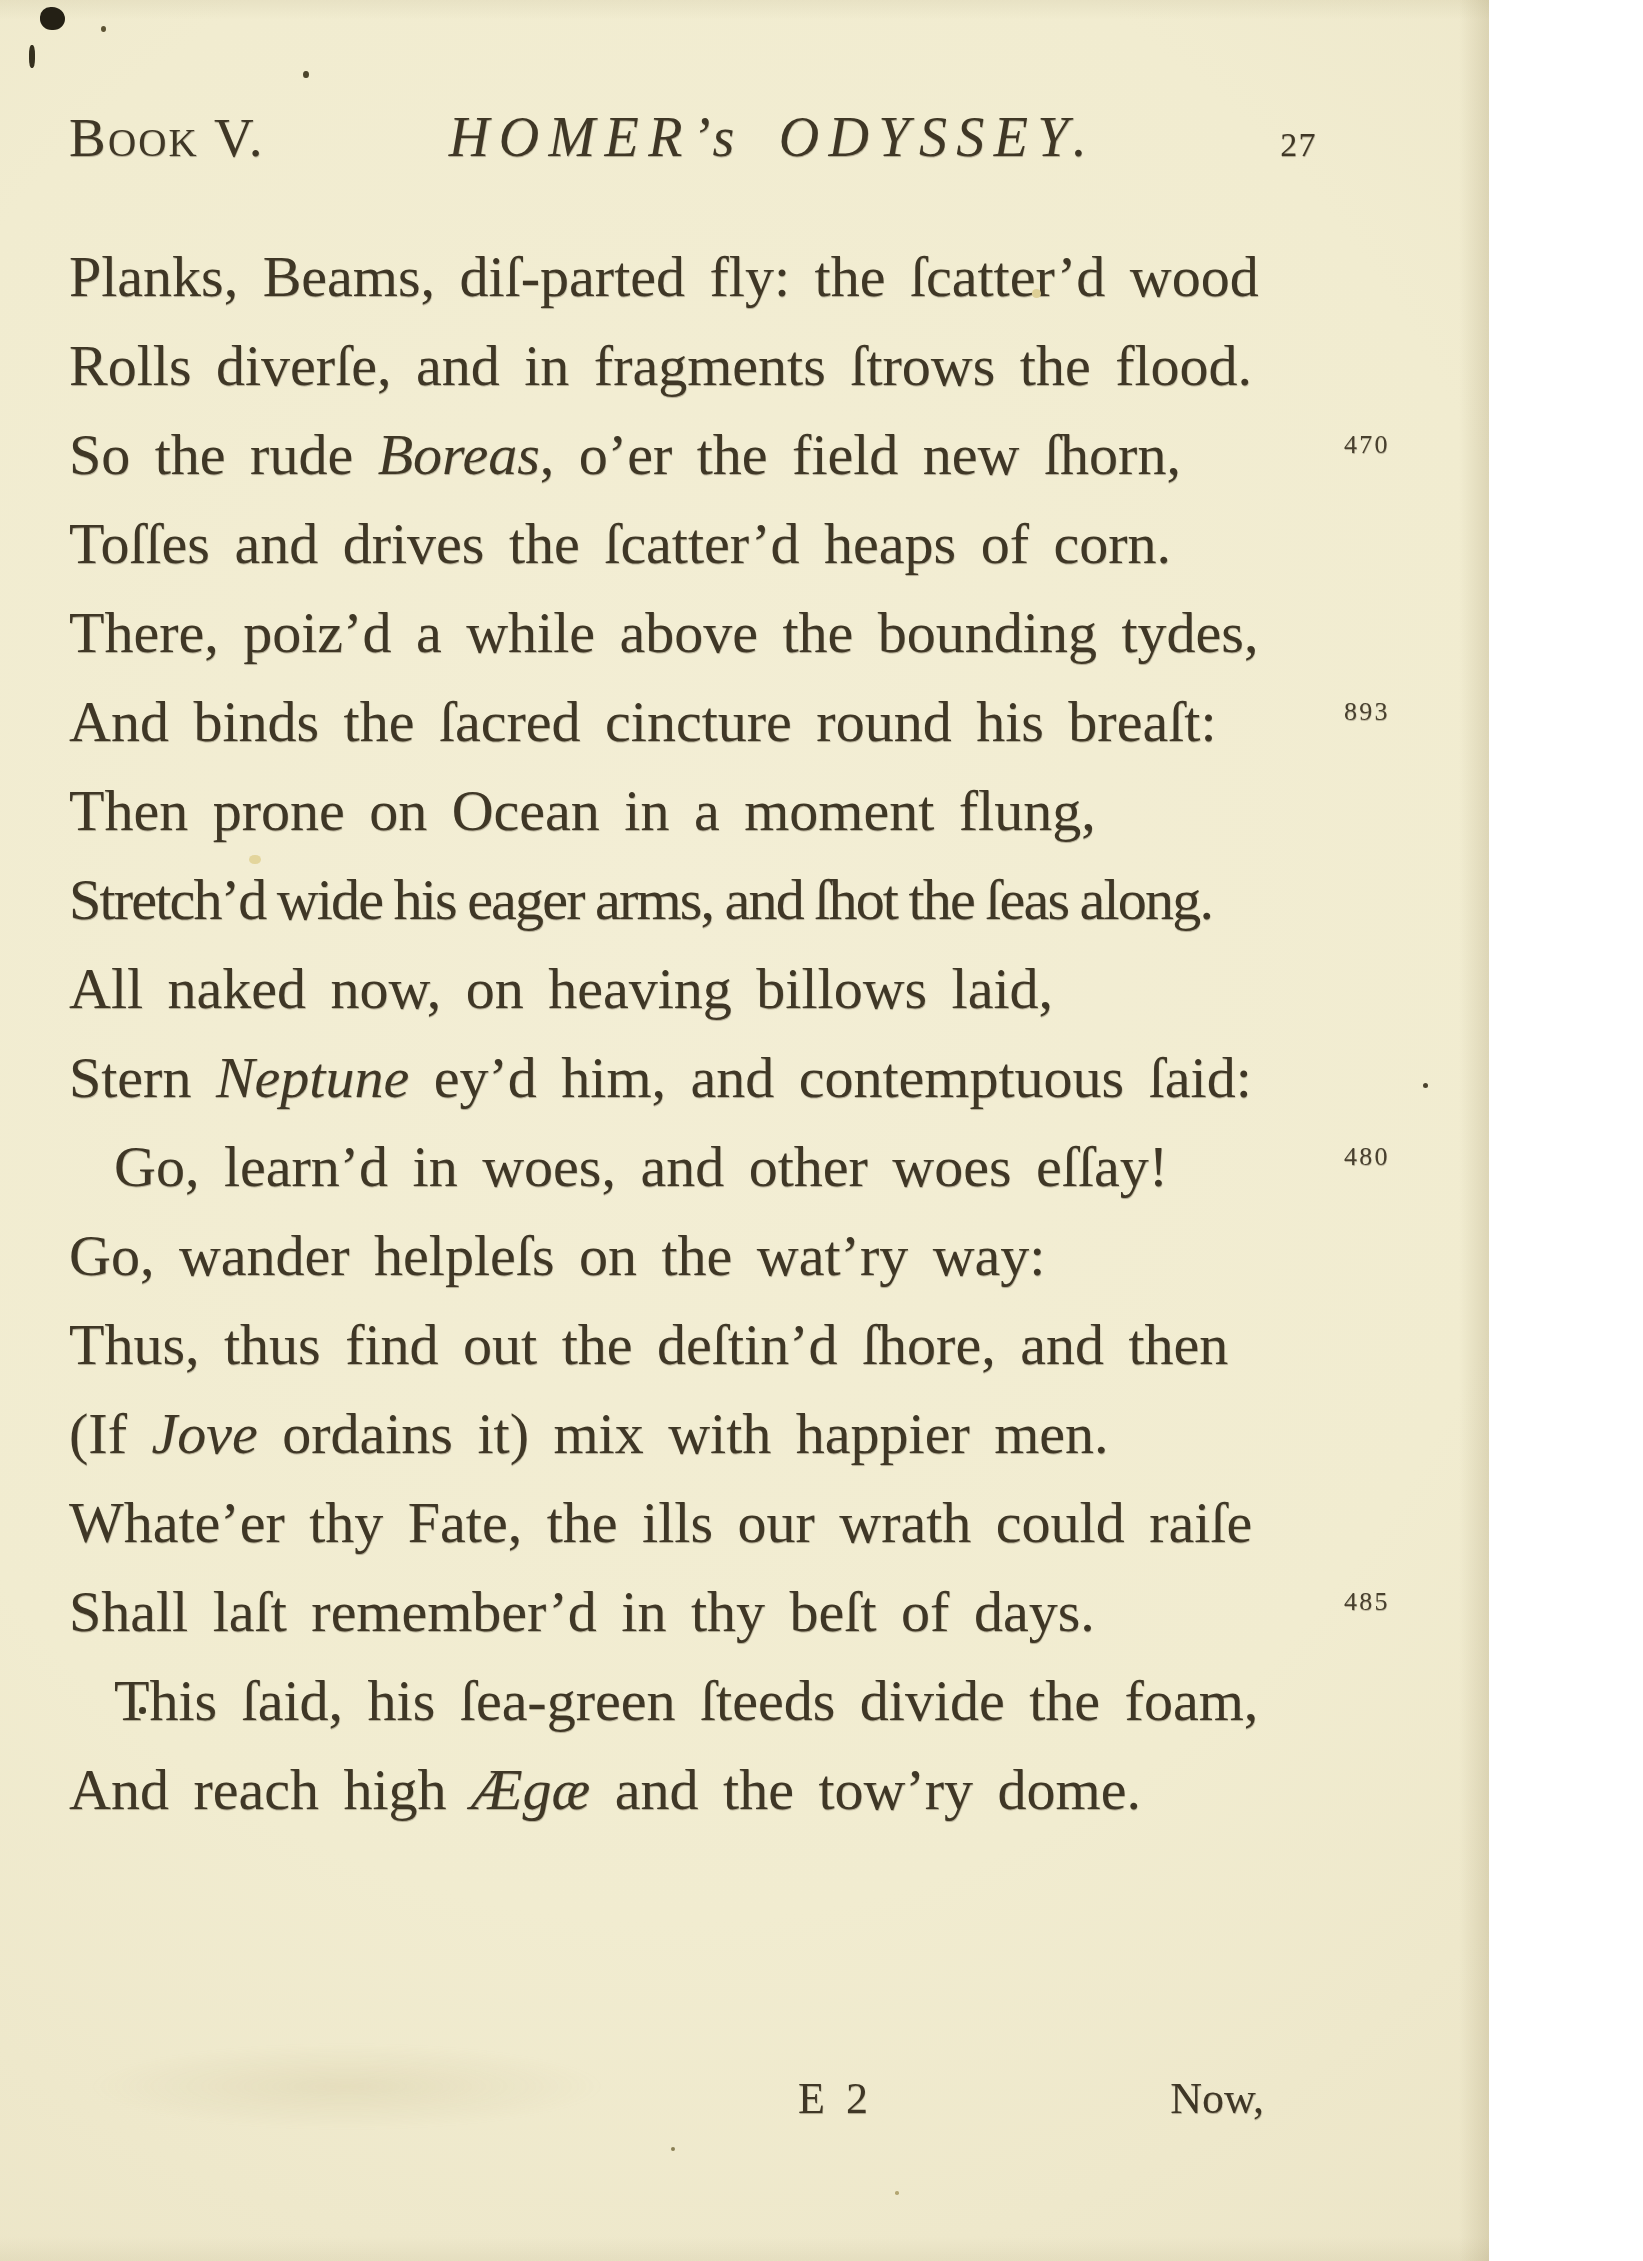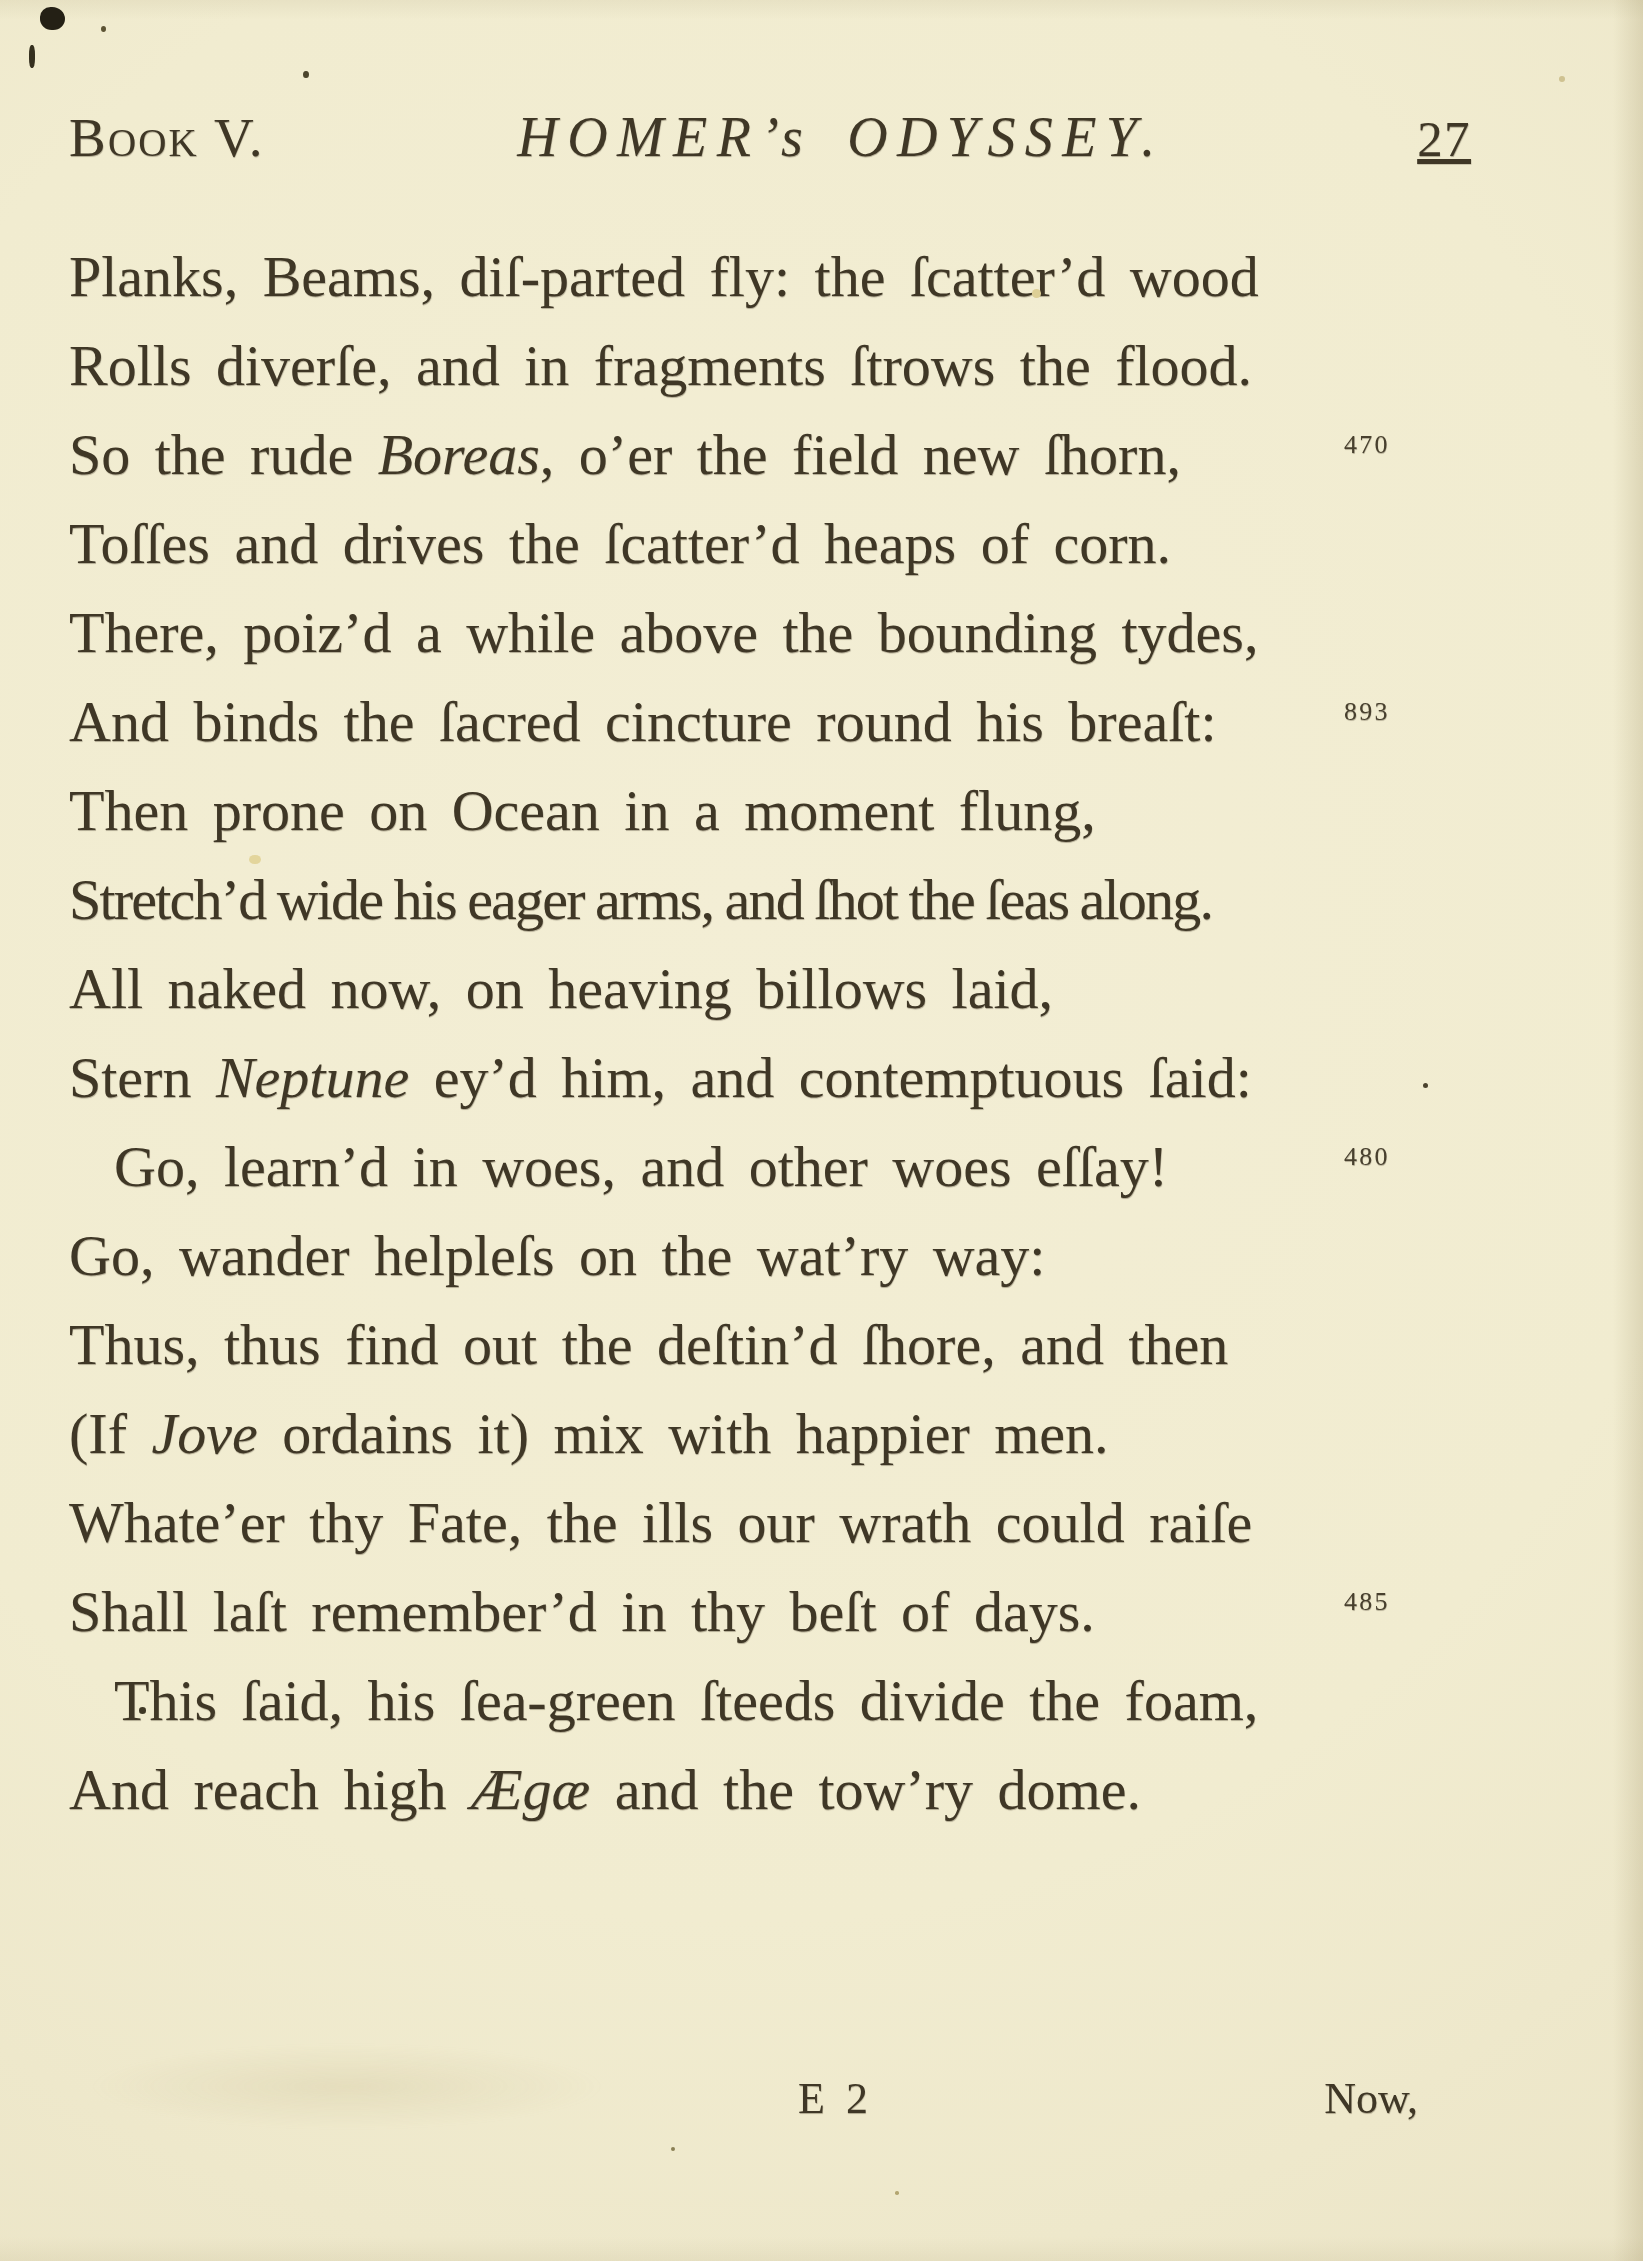--- a/index.html
+++ b/index.html
@@ -1,19 +1,19 @@
 <!DOCTYPE html>
 <html style="--paper: #f0ebce; --ink: #3f3726;font-size:11.5px"><head>
 <meta charset="utf-8">
 <style>
   html, body { margin: 0; padding: 0; }
 
   .page {
     position: relative;
-    width: 1643px;
+    width: 1489px;
     height: 2261px;
     overflow: hidden;
     color: var(--ink, #3f3726);
     background-color: var(--paper, #f0ebce);
     background-image:
       linear-gradient(to left, rgba(150,135,90,0.22) 0px, rgba(150,135,90,0) 30px),
       linear-gradient(to bottom, rgba(150,135,90,0.10) 0px, rgba(150,135,90,0) 20px),
       linear-gradient(to top, rgba(150,135,90,0.10) 0px, rgba(150,135,90,0) 24.5px),
       radial-gradient(ellipse 120% 90% at 45% 40%, #f3eed5 0%, #f1ecd0 50%, #ebe4c6 85%, #e5ddbc 100%);
     font-family: "Liberation Serif", "DejaVu Serif", serif;
@@ -32,21 +32,21 @@
     font-variant: small-caps;
     font-size: 55px;
     letter-spacing: 2.2px;
   }
   .head-title {
     font-style: italic;
     font-size: 56px;
     letter-spacing: 9.4px;
     word-spacing: 11.5px;
   }
-  .page-number { font-size: 51px; letter-spacing: 1.4px; text-decoration: underline; }
+  .page-number { font-size: 34px; letter-spacing: 1.4px; }
 
   
   .poem {
     position: absolute;
     top: 221px; left: 69px;
     width: 1360px;
   }
   .line {
     position: relative;
     height: 89px;

